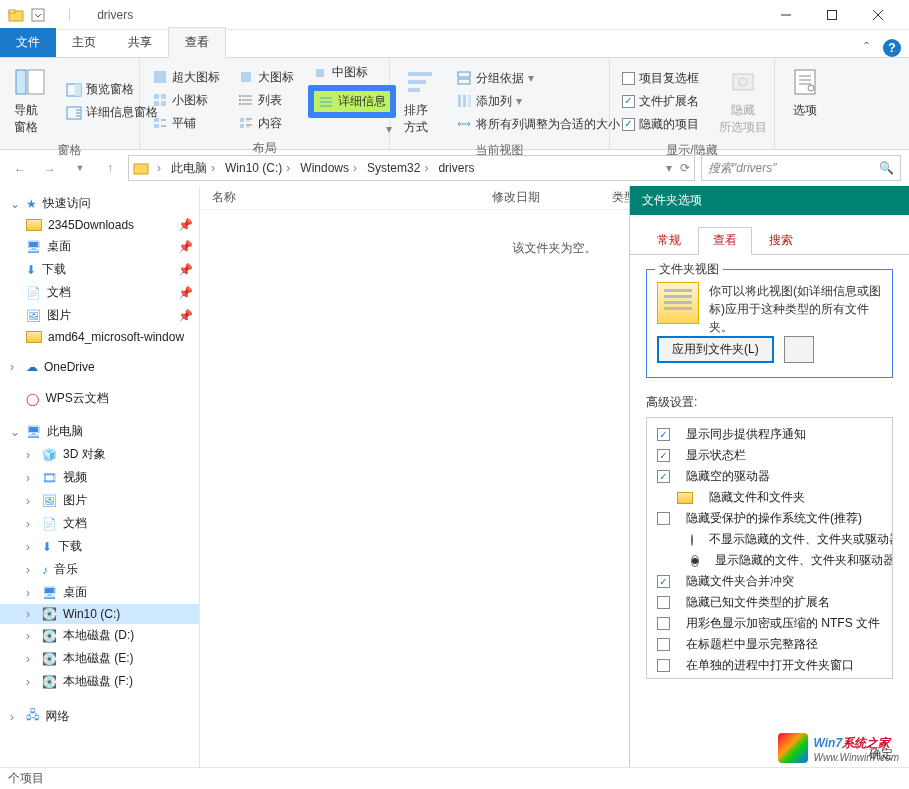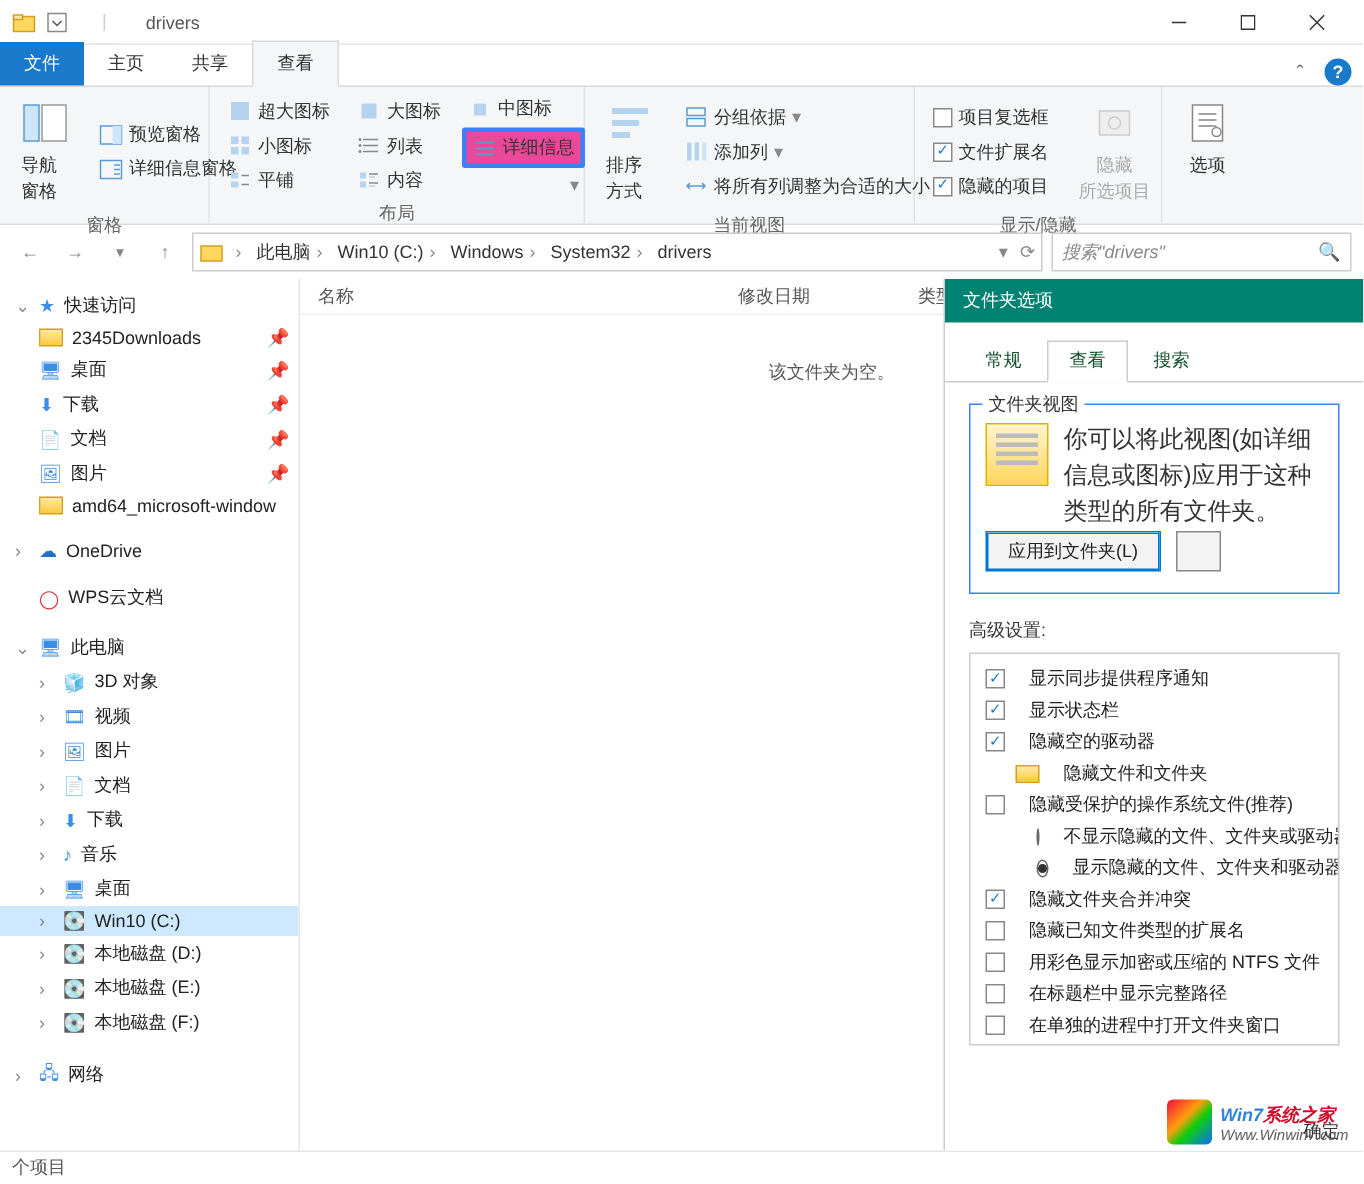--- a/index.html
+++ b/index.html
@@ -21,21 +21,21 @@
   .ribbon-right { margin-left: auto; display: flex; align-items: center; padding-right: 8px; gap: 14px; color: #666; }
   .help-badge { width: 18px; height: 18px; border-radius: 50%; background: #1979ca; color: #fff; display: flex; align-items: center; justify-content: center; font-weight: bold; }
 
   
   .ribbon-body { height: 92px; background: #f5f6f7; border-bottom: 1px solid #dadada; display: flex; }
   .ribbon-group { border-right: 1px solid #e2e2e2; padding: 4px 8px 2px; display: flex; flex-direction: column; justify-content: space-between; }
   .ribbon-group .label { text-align: center; color: #666; font-size: 12px; padding-top: 2px; }
   .rg-rows { display: flex; gap: 10px; flex: 1; }
   .rg-col { display: flex; flex-direction: column; gap: 2px; justify-content: center; }
   .rg-item { display: flex; align-items: center; gap: 4px; padding: 2px 4px; white-space: nowrap; color: #333; }
-  .rg-item.sel { border: 3px solid #3b82f6; background: #ec4899; border-radius: 2px; align-items: center; }
+  .rg-item.sel { border: 6px solid #3b82f6; background: #bef264; border-radius: 2px; align-items: center; }
   .rg-big { display: flex; flex-direction: column; align-items: center; gap: 4px; padding: 4px 6px; color: #333; }
   .rg-big .iconbox { width: 32px; height: 32px; }
   .chk { width: 13px; height: 13px; border: 1px solid #888; display: inline-flex; align-items: center; justify-content: center; background: #fff; }
   .chk.checked::after { content: "✓"; color: #1979ca; font-size: 10px; line-height: 1; }
   .ico16 { width: 16px; height: 16px; display: inline-block; }
   .disabled { color: #aaa; }
 
   
   .addrbar { height: 36px; display: flex; align-items: center; gap: 6px; padding: 4px 8px; }
   .navbtn { width: 24px; height: 24px; display: flex; align-items: center; justify-content: center; color: #888; }
@@ -62,29 +62,29 @@
   .colheaders .col { padding: 0 12px; }
   .col.name { width: 280px; }
   .col.date { width: 120px; }
   .col.type { width: 60px; }
   .empty-msg { text-align: center; color: #555; padding-top: 30px; }
 
   
   .dialog { position: absolute; right: 0; top: 0; width: 280px; height: 100%; background: #fff; border-left: 1px solid #ccc; z-index: 10; overflow: hidden; }
   .dlg-title { background: #008272; color: #fff; padding: 6px 12px; font-size: 12px; }
   .dlg-tabs { display: flex; border-bottom: 1px solid #ccc; padding: 12px 12px 0; gap: 2px; }
-  .dlg-tab { padding: 4px 14px; border: 1px solid transparent; color: #14532d; }
+  .dlg-tab { padding: 4px 14px; border: 1px solid transparent; color: #b91c1c; }
   .dlg-tab.active { border: 1px solid #ccc; border-bottom: 1px solid #fff; margin-bottom: -1px; background: #fff; }
   .dlg-body { padding: 14px 16px; }
   .groupbox { border: 1px solid #3b82f6; padding: 12px 10px 14px; position: relative; margin-bottom: 16px; }
   .groupbox .legend { position: absolute; top: -9px; left: 8px; background: #fff; padding: 0 4px; color: #333; }
   .gb-inner { display: flex; gap: 10px; align-items: flex-start; }
   .folder-prev { width: 42px; height: 42px; background: linear-gradient(#fff4ce,#ffd75e); border: 1px solid #e0b000; position: relative; }
   .folder-prev::after { content:""; position:absolute; left:6px; top:6px; right:6px; height:3px; background:#bbb; box-shadow: 0 6px 0 #bbb, 0 12px 0 #bbb, 0 18px 0 #bbb; }
-  .gb-text { flex: 1; font-size: 16px; color: #333; line-height: 1.5; }
+  .gb-text { flex: 1; font-size: 12px; color: #333; line-height: 1.5; }
   .gb-btns { display: flex; gap: 10px; }
   .btn-std { border: 1px solid #888; padding: 4px 14px; background: #f3f3f3; color: #222; }
   .btn-std.primary { border: 1px solid #0078d4; box-shadow: inset 0 0 0 1px #0078d4; }
 
   .adv-label { margin-bottom: 6px; color: #333; }
   .adv-box { border: 1px solid #ccc; height: 262px; padding: 6px 4px; overflow: hidden; }
   .adv-item { display: flex; align-items: center; gap: 16px; padding: 2px 0 2px 6px; white-space: nowrap; color: #222; }
   .adv-item.indent { padding-left: 26px; }
   .adv-item.indent2 { padding-left: 40px; text-align: center; }
   .radio { width: 12px; height: 12px; border: 1px solid #666; border-radius: 50%; display: inline-flex; align-items: center; justify-content: center; }

